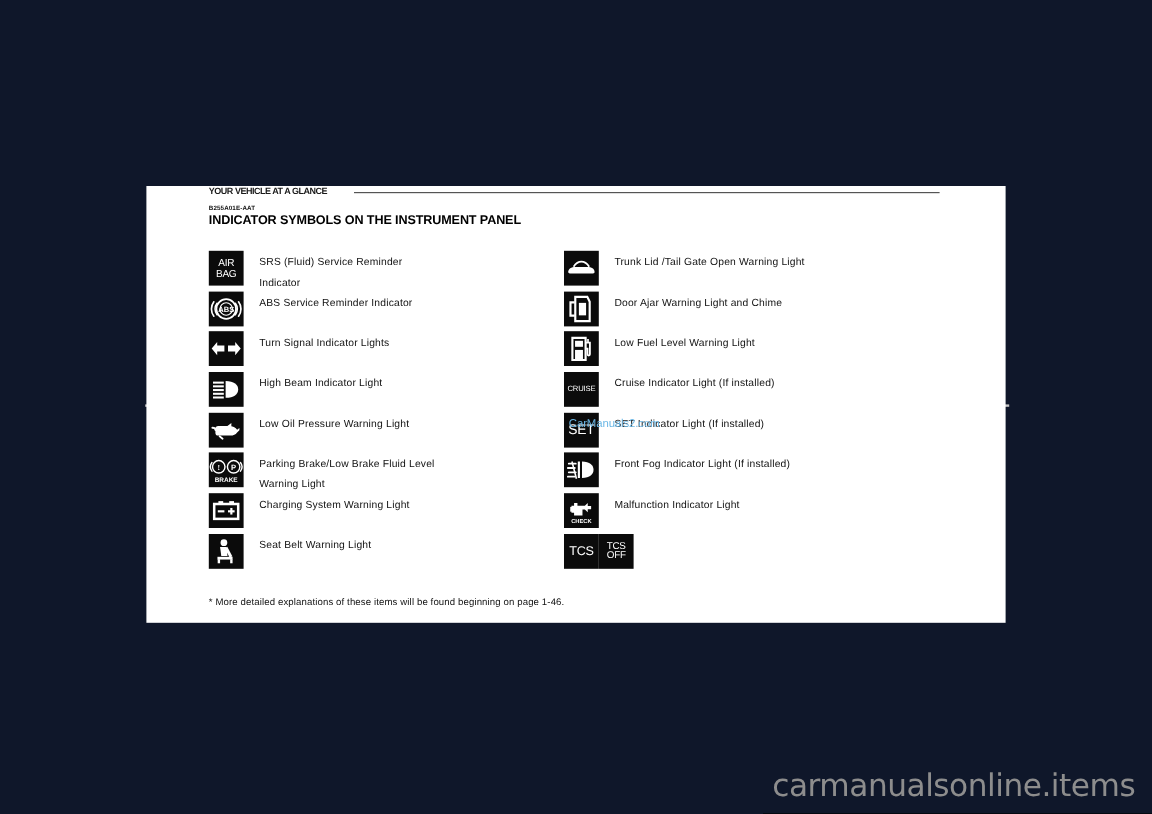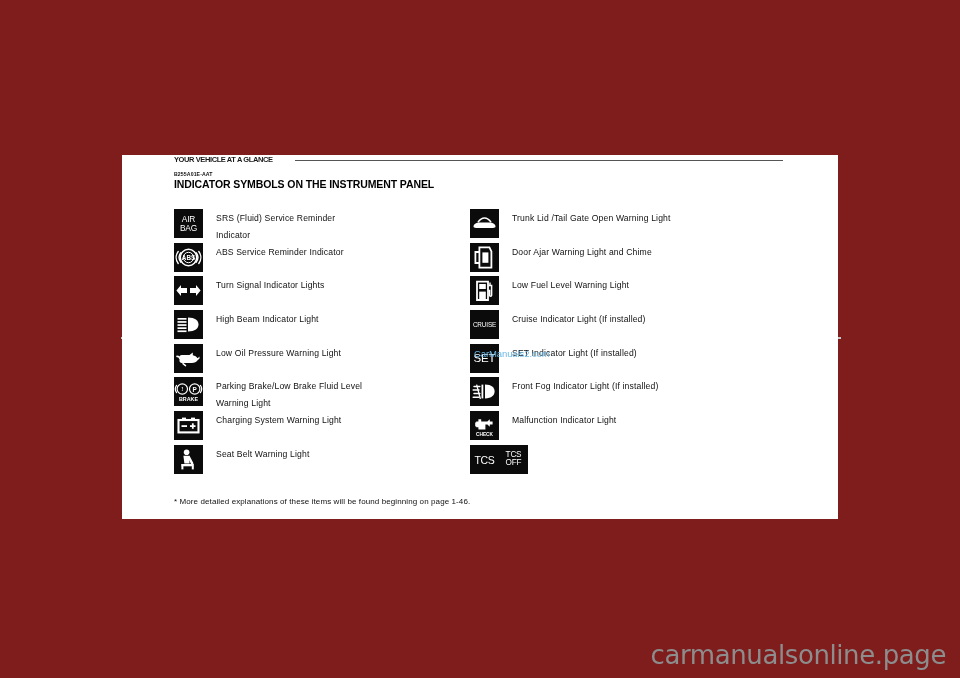--- a/index.html
+++ b/index.html
@@ -6,21 +6,21 @@
   html, body {
     margin: 0; padding: 0;
     width: 960px; height: 678px;
     background: #000000;
     font-family: "Liberation Sans", sans-serif;
     overflow: hidden;
   }
   #stage {
     position: relative;
     width: 960px; height: 678px;
-    background: #7f1d1d;
+    background: #0f172a;
   }
   
   #page {
     position: absolute;
     left: 122px; top: 155px;
     width: 716px; height: 364px;
     background: #ffffff;
   }
   
   .tick {
@@ -396,14 +396,14 @@
             </div>
           </div>
         </div>
       </div>
     </div>
 
     <div class="watermark">CarManuals2.com</div>
     <div class="footnote">* More detailed explanations of these items will be found beginning on page 1-46.</div>
   </div>
 
-  <div class="sitemark">carmanualsonline.page</div>
+  <div class="sitemark">carmanualsonline.items</div>
 </div>
 
 </body></html>

